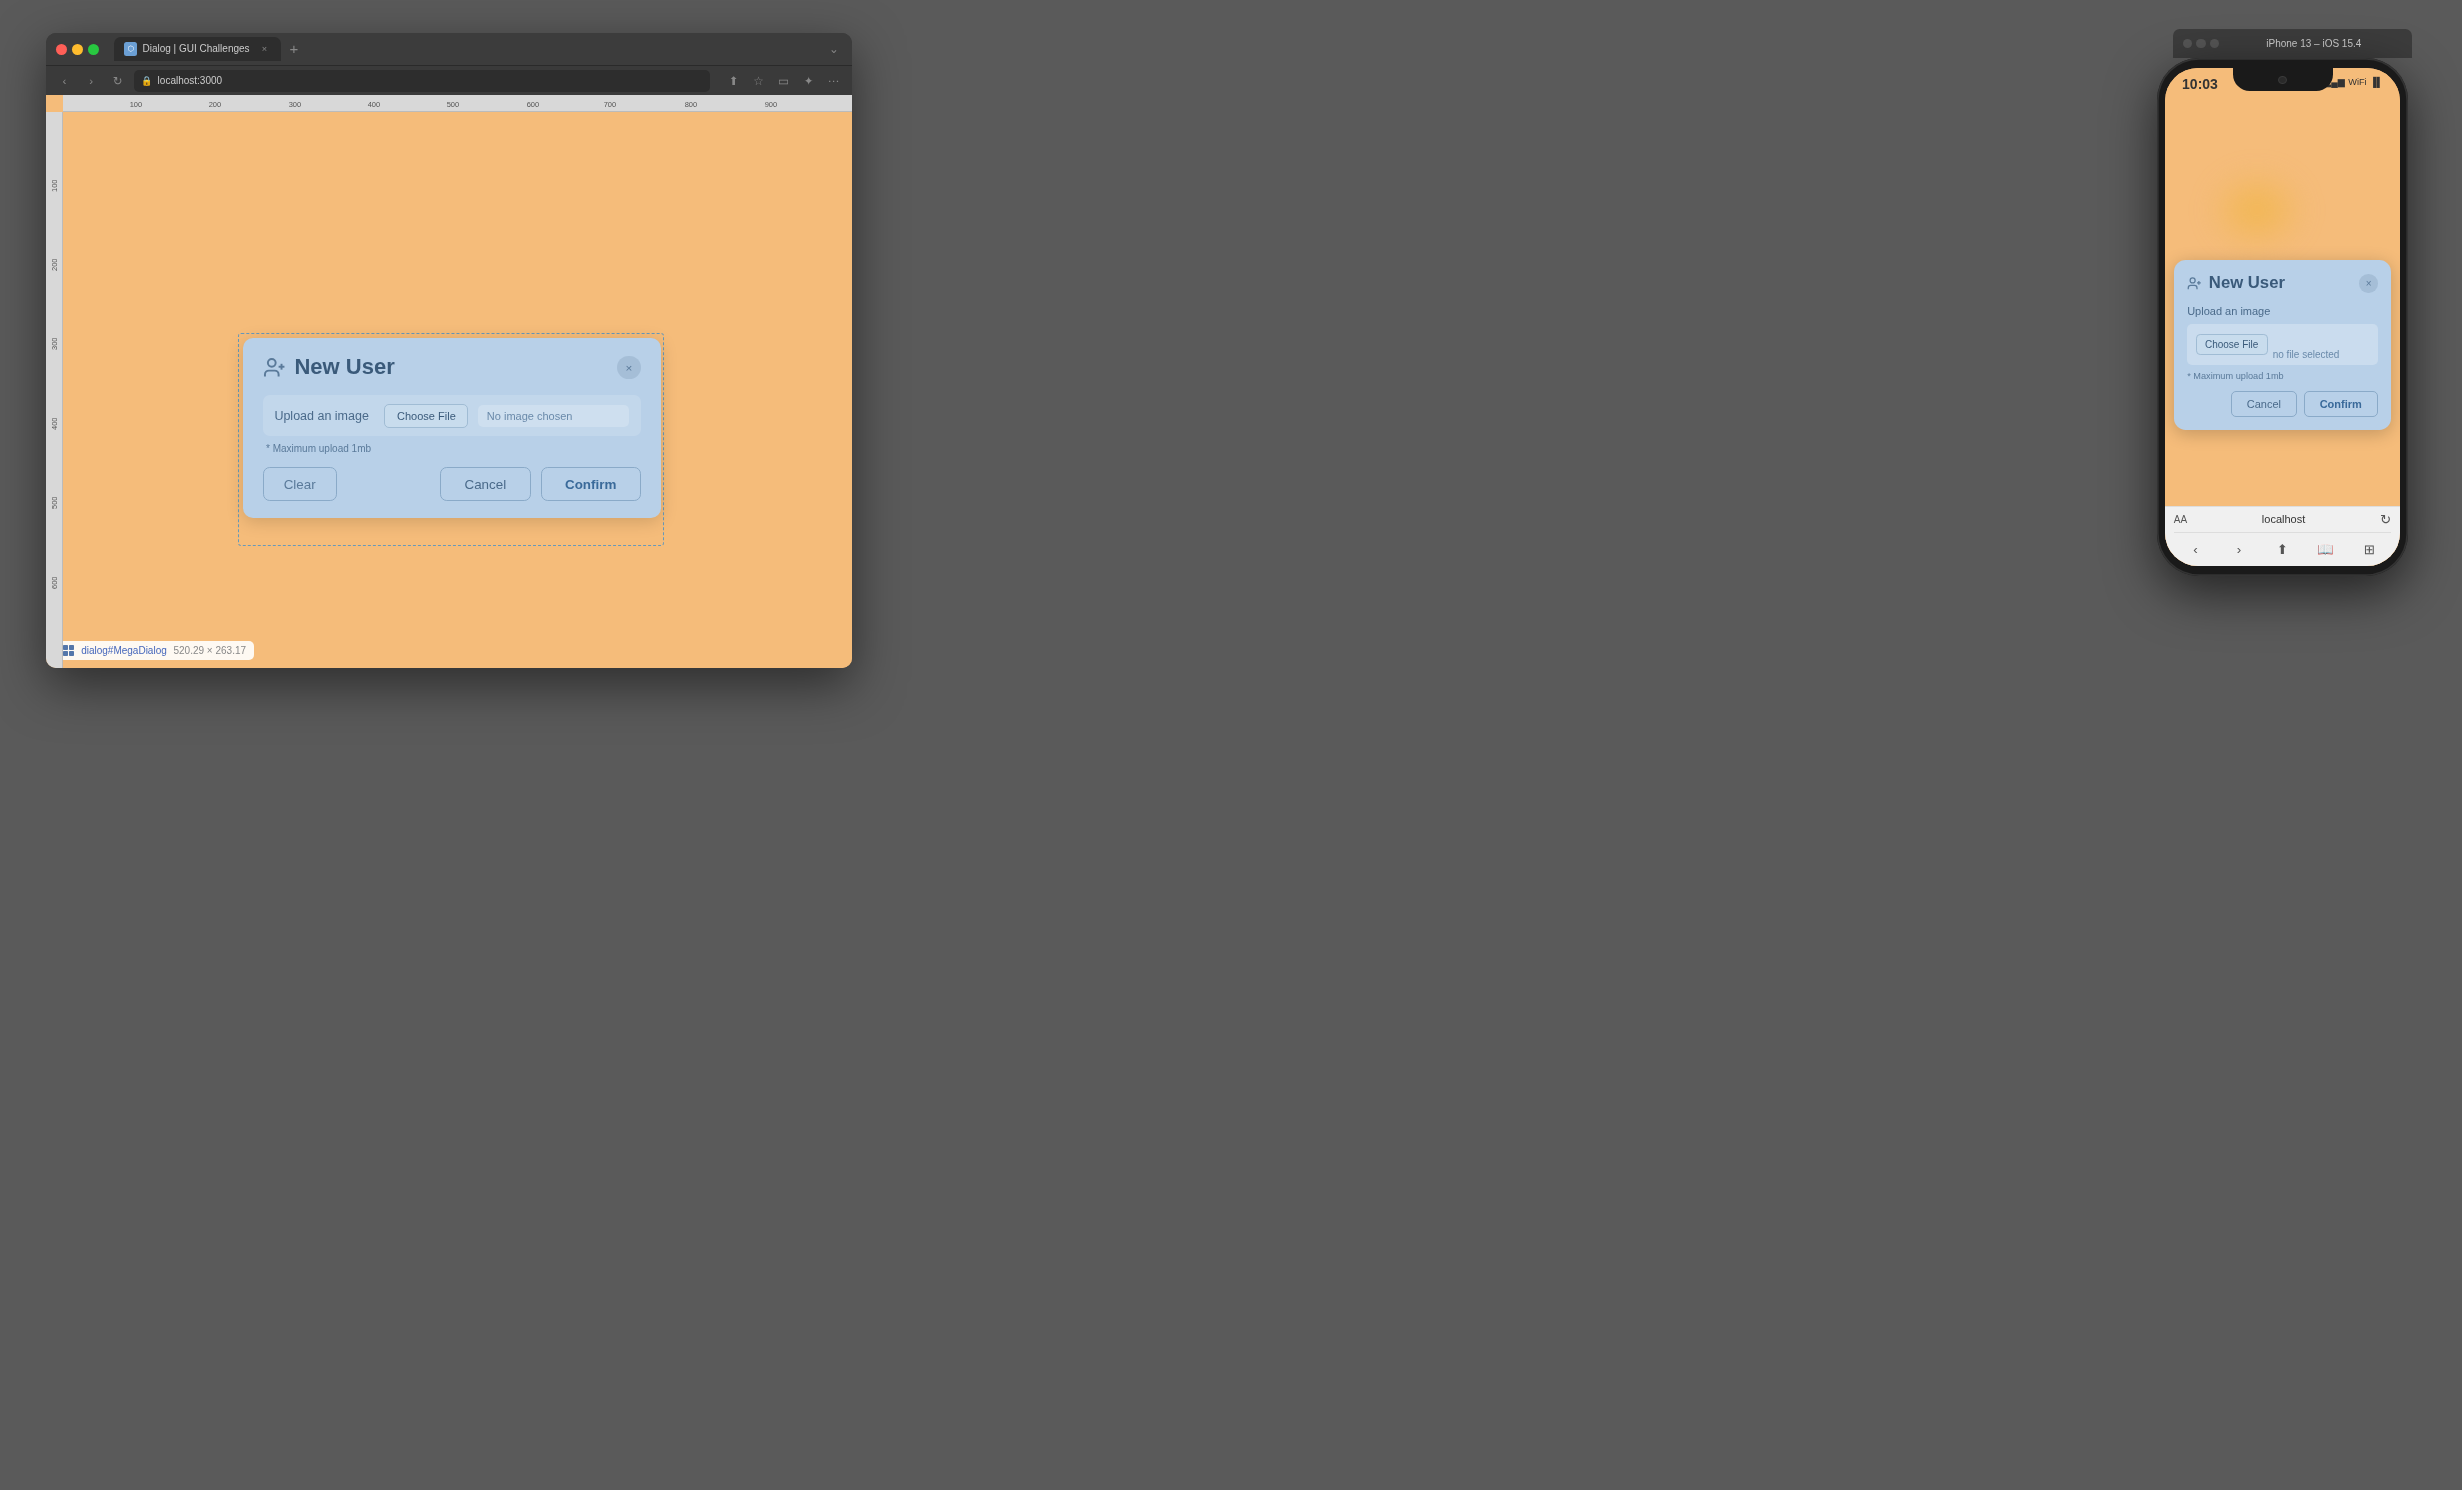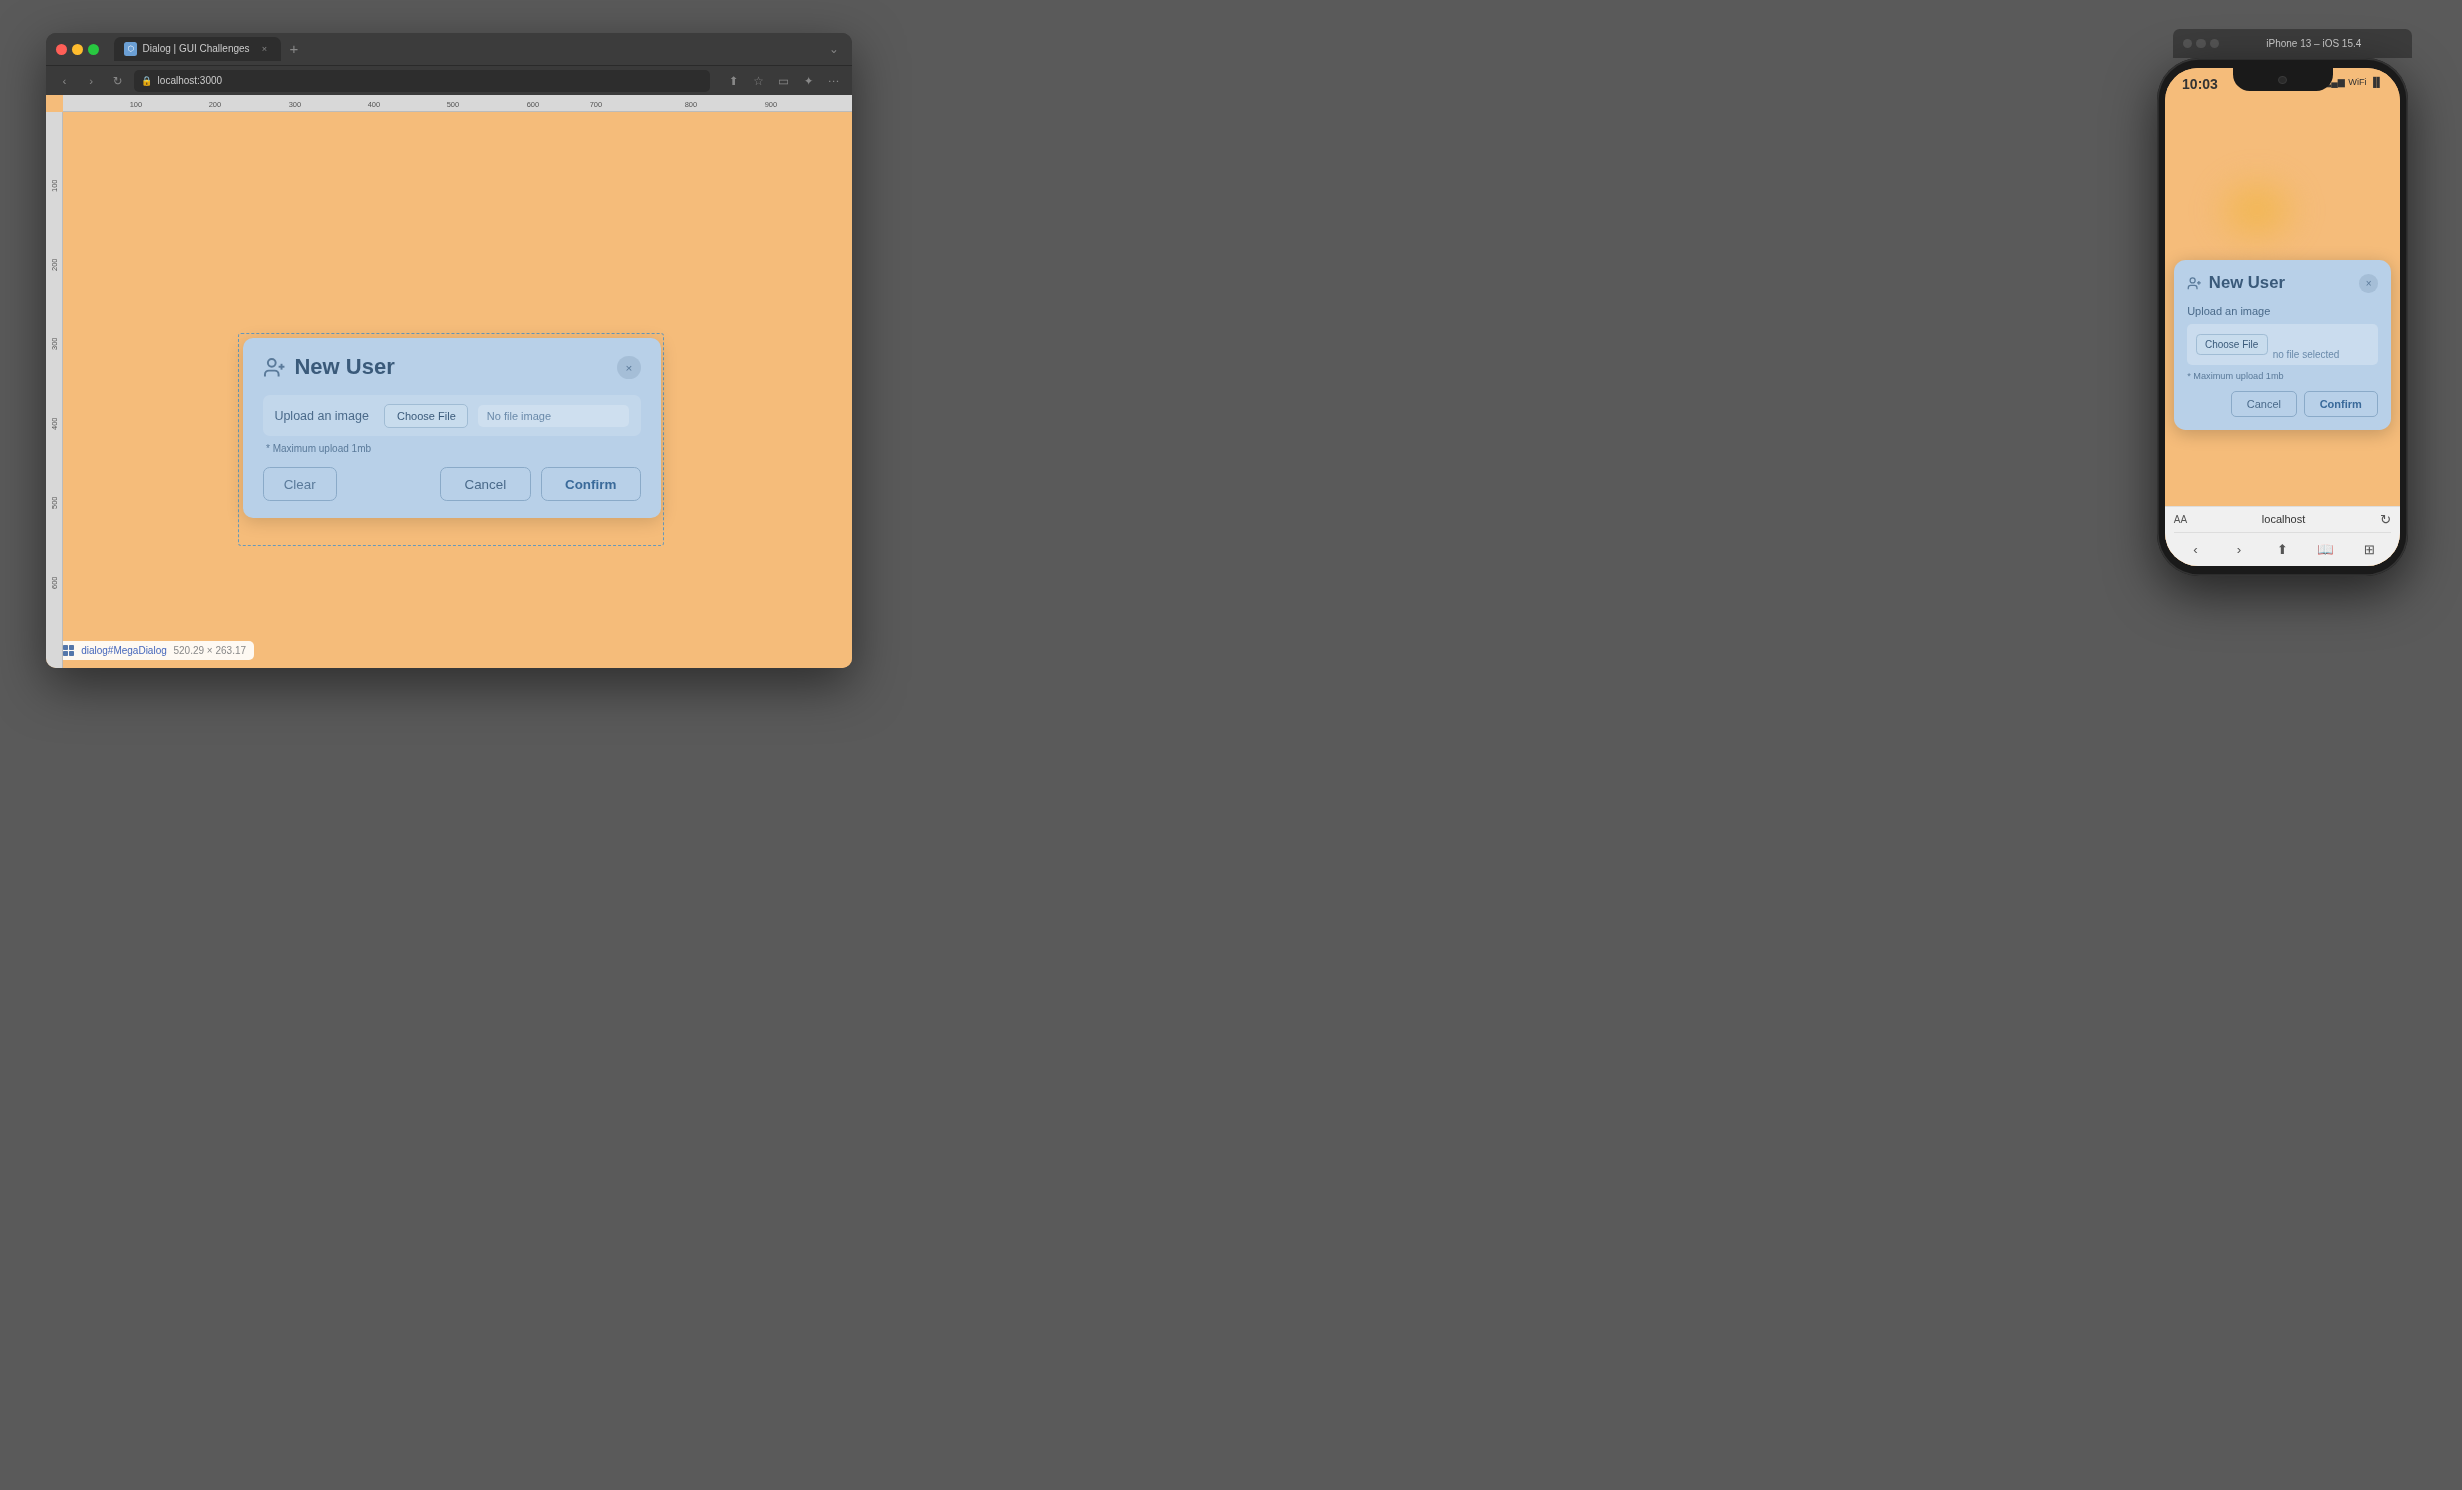--- a/index.html
+++ b/index.html
@@ -789,21 +789,21 @@
   <div class="browser-content">
 
     <div class="ruler-container-top">
       <div style="position:relative; width:100%; height:100%;">
         <span class="r-mark-top" style="left:67px;">100</span>
         <span class="r-mark-top" style="left:146px;">200</span>
         <span class="r-mark-top" style="left:226px;">300</span>
         <span class="r-mark-top" style="left:305px;">400</span>
         <span class="r-mark-top" style="left:384px;">500</span>
         <span class="r-mark-top" style="left:464px;">600</span>
-        <span class="r-mark-top" style="left:527px;">700</span>
+        <span class="r-mark-top" style="left:541px;">700</span>
         <span class="r-mark-top" style="left:622px;">800</span>
         <span class="r-mark-top" style="left:702px;">900</span>
       </div>
     </div>
 
     <div class="ruler-container-left">
       <span class="r-mark" style="top:63px; left:1.7px; transform:rotate(-90deg) translateX(-50%); transform-origin: center;">100</span>
       <span class="r-mark" style="top:142px; left:1.7px; transform:rotate(-90deg) translateX(-50%); transform-origin: center;">200</span>
       <span class="r-mark" style="top:221px; left:1.7px; transform:rotate(-90deg) translateX(-50%); transform-origin: center;">300</span>
       <span class="r-mark" style="top:301px; left:1.7px; transform:rotate(-90deg) translateX(-50%); transform-origin: center;">400</span>
@@ -826,21 +826,21 @@
             </svg>
             <span class="dialog-title">New User</span>
           </div>
           <button class="dialog-close-btn">×</button>
         </div>
 
         <div class="dialog-body">
           <div class="upload-row">
             <span class="upload-label">Upload an image</span>
             <button class="choose-file-btn">Choose File</button>
-            <span class="no-file-text">No file image</span>
+            <span class="no-file-text">No image chosen</span>
           </div>
           <p class="upload-hint">* Maximum upload 1mb</p>
         </div>
 
         <div class="dialog-actions">
           <button class="btn-clear">Clear</button>
           <div class="btn-group">
             <button class="btn-cancel">Cancel</button>
             <button class="btn-confirm">Confirm</button>
           </div>

